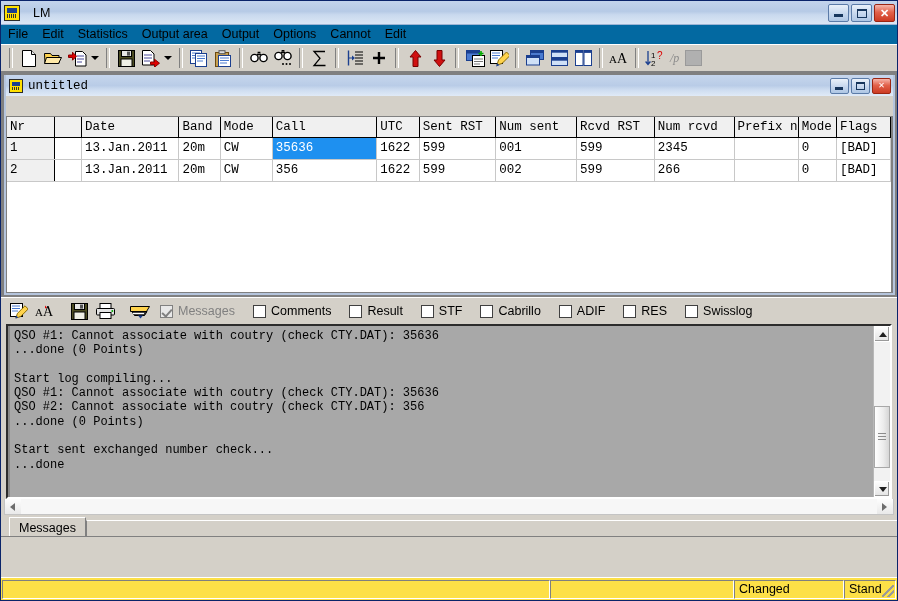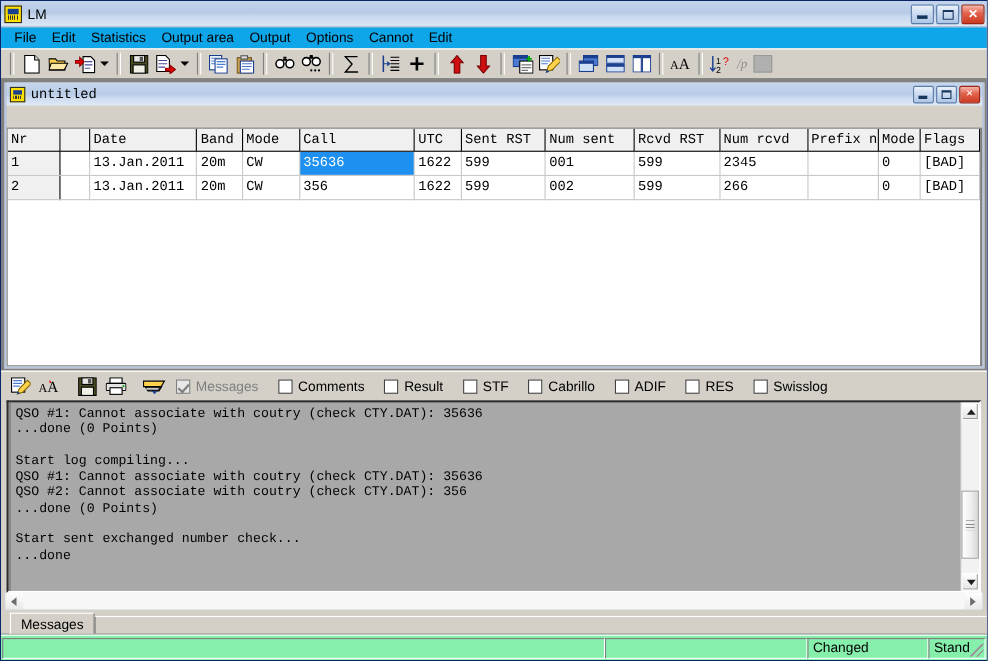--- a/index.html
+++ b/index.html
@@ -30,20 +30,21 @@
   
   .titlebar {
     height: 24px;
     flex: 0 0 24px;
     background: linear-gradient(to bottom, #c3d4ec 0%, #b6cae6 45%, #c9d9ee 60%, #dbe6f5 100%);
     display: flex;
     align-items: center;
     padding: 0 2px 0 3px;
     box-sizing: border-box;
     border-bottom: 1px solid #9db4d4;
+    gap: 8px;
   }
   .title-icon {
     width: 16px; height: 16px;
     flex: 0 0 16px;
     background: #ffe000;
     border: 1px solid #2b2b2b;
     box-sizing: border-box;
     position: relative;
     margin-right: 5px;
   }
@@ -94,24 +95,23 @@
     position: absolute; left: 0; top: 0; right: 0; bottom: 0;
     color: #fff; font-size: 11px; font-weight: bold;
     line-height: 16px; text-align: center;
     font-family: "Liberation Sans", sans-serif;
   }
 
   
   .menubar {
     flex: 0 0 19px;
     height: 19px;
-    background: #0ea5e9;
+    background: #0369a1;
     display: flex;
     align-items: center;
-    padding-left: 5px;
     box-sizing: border-box;
   }
   .menu-item {
     font-size: 12.5px;
     padding: 2px 7px 3px 7px;
     color: #000;
     white-space: nowrap;
   }
 
   
@@ -456,26 +456,27 @@
     height: 16px;
     border-top: 1px solid #fff;
     border-left: 1px solid #808080;
     box-sizing: border-box;
   }
 
   
   .statusbar {
     flex: 0 0 21px;
     height: 27px;
-    background: #86efac;
+    background: #fde047;
     display: flex;
     align-items: stretch;
     padding: 2px 1px 1px 1px;
     box-sizing: border-box;
     border-top: 1px solid #fff;
+    margin-top: 40px;
   }
   .sb-panel {
     border: 1px solid #808080;
     border-right-color: #fff;
     border-bottom-color: #fff;
     box-sizing: border-box;
     font-size: 12.5px;
     padding: 1px 4px;
     overflow: hidden;
     white-space: nowrap;

